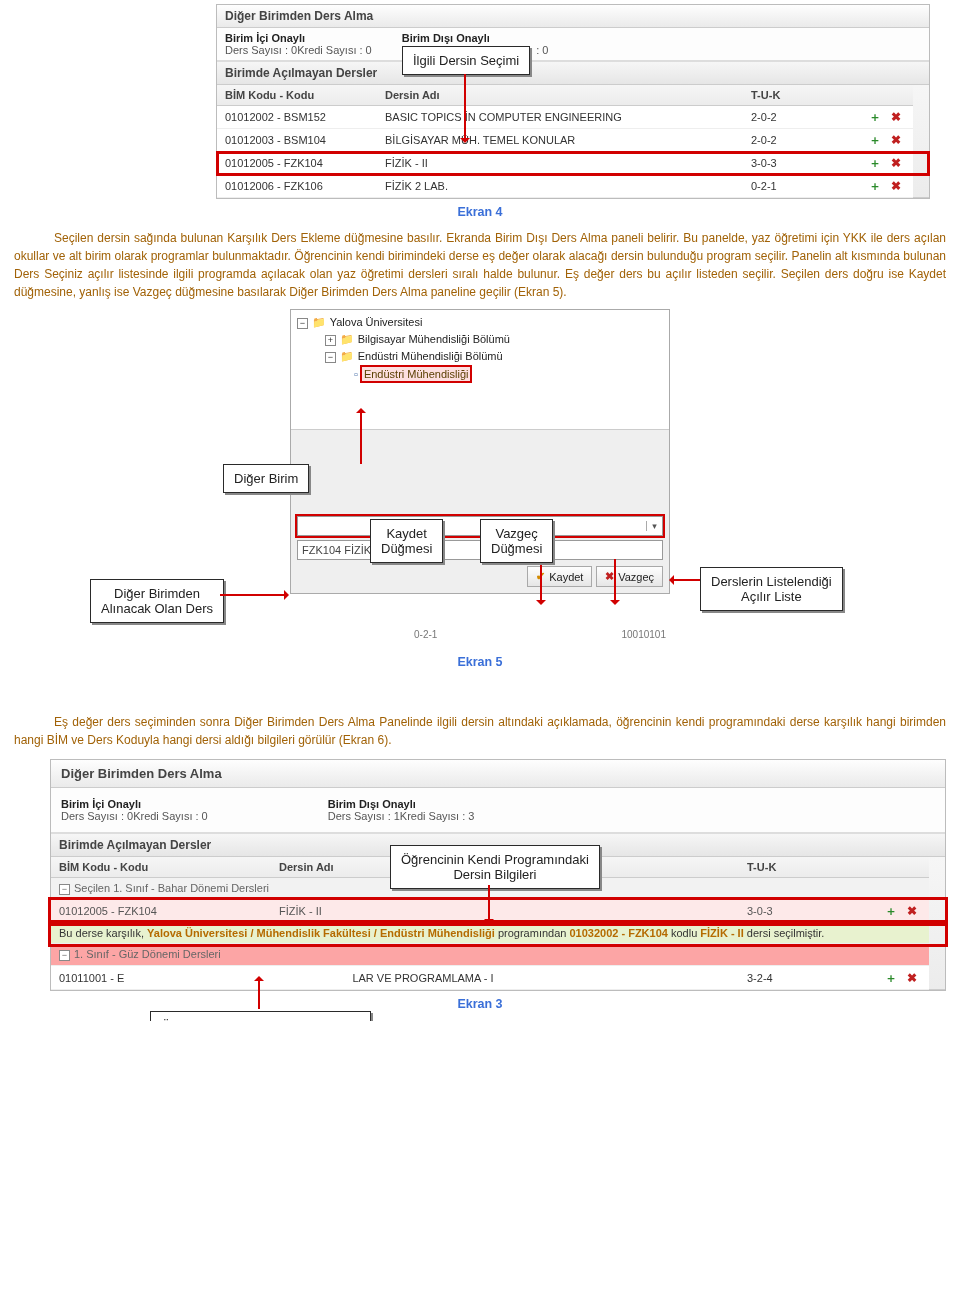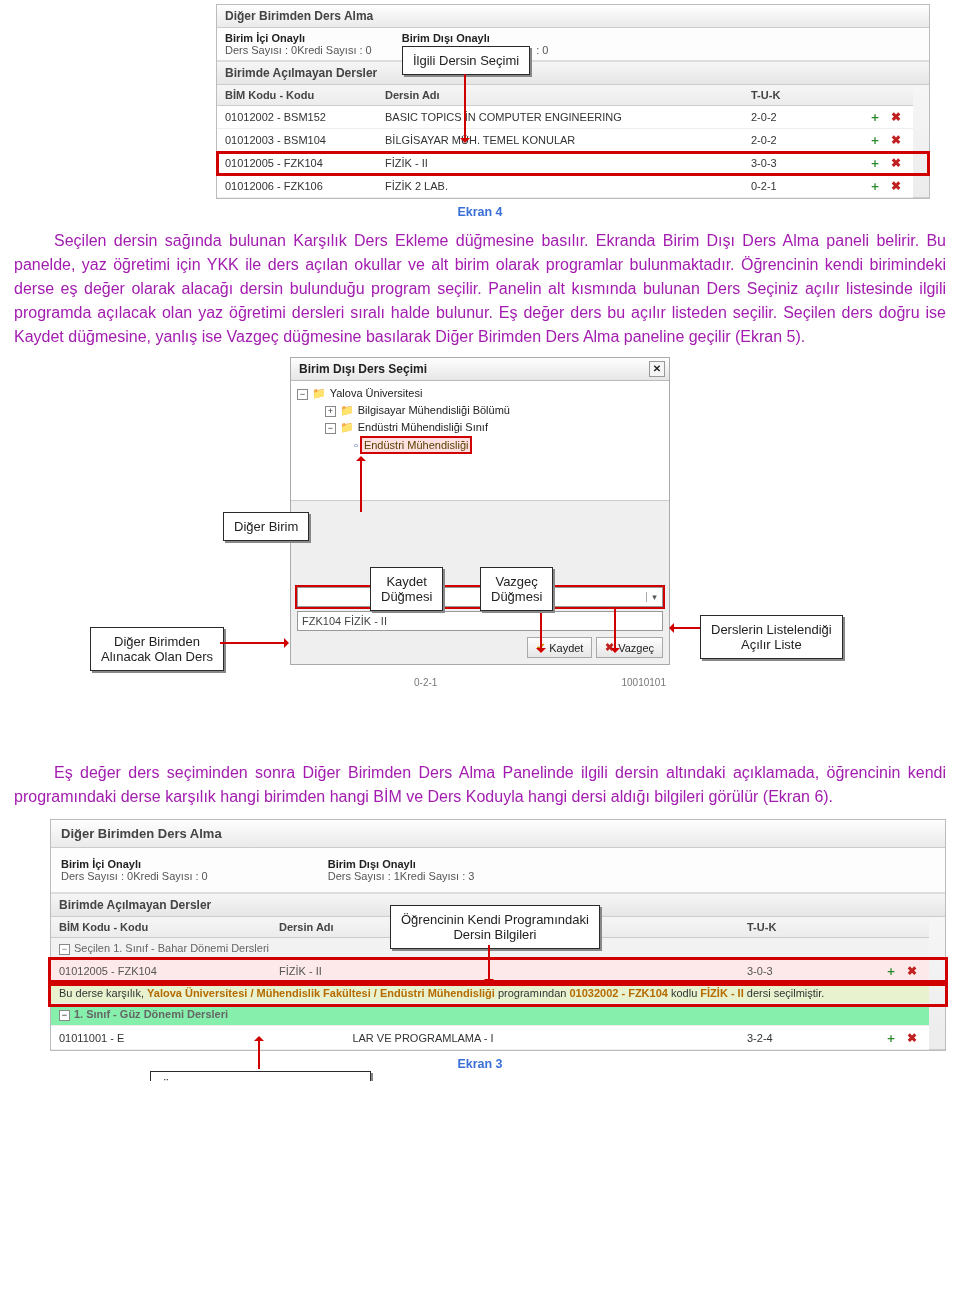--- a/index.html
+++ b/index.html
@@ -43,21 +43,21 @@
   .row-highlight td { background:#fff; }
   .row-highlight { outline: 3px solid #d10000; outline-offset:-2px;}
   .row-selected td { background:#fde9e9; color:#555;}
   .row-green td { background:#e8f2cf; }
   .action-icons { text-align:right; white-space:nowrap; }
   .ic { display:inline-block; width:14px; height:14px; margin:0 2px; vertical-align:middle; font-size:12px; line-height:14px; text-align:center; }
   .ic-add { color:#2a8a2a; font-weight:bold; }
   .ic-del { color:#c02020; font-weight:bold; }
   .scroll-thumb { width:12px; background:#e0e0e0; }
   .caption { text-align:center; color:#3a6fd8; font-weight:bold; margin:6px 0 10px; }
-  .para { text-align:justify; font-size:16px; line-height:1.5; margin:0 14px 8px; color:#a21caf;}
+  .para { text-align:justify; font-size:12px; line-height:1.5; margin:0 14px 8px; color:#a16207;}
   .callout {
     display:inline-block; background:#fff; border:1px solid #2a2a2a;
     box-shadow: 2px 2px 0 #888; padding:6px 10px; font-size:13px;
     text-align:center;
   }
   .abs { position:absolute; }
   .rel { position:relative; }
   .arrow-down {
     position:absolute; width:2px; background:#d10000;
   }
@@ -206,29 +206,25 @@
     <div class="callout abs" style="top:42px; left:186px;text-align:center;">İlgili Dersin Seçimi</div>
     <div class="arrow-down" style="top:70px; left:248px; height:68px;"></div>
   </div>
 </div>
 <div class="caption">Ekran 4</div>
 
 <p class="para" style="text-indent:40px;">Seçilen dersin sağında bulunan Karşılık Ders Ekleme düğmesine basılır. Ekranda Birim Dışı Ders Alma paneli belirir. Bu panelde, yaz öğretimi için YKK ile ders açılan okullar ve alt birim olarak programlar bulunmaktadır. Öğrencinin kendi birimindeki derse eş değer olarak alacağı dersin bulunduğu program seçilir. Panelin alt kısmında bulunan Ders Seçiniz açılır listesinde ilgili programda açılacak olan yaz öğretimi dersleri sıralı halde bulunur. Eş değer ders bu açılır listeden seçilir. Seçilen ders doğru ise Kaydet düğmesine, yanlış ise Vazgeç düğmesine basılarak Diğer Birimden Ders Alma paneline geçilir (Ekran 5).</p>
 
 <div class="container" style="height:400px; margin-top:6px;">
   <div class="dialog abs" style="left:290px; top:0;">
-    <div class="dialog-title">
-      <span>Birim Dışı Ders Seçimi</span>
-      <span class="dialog-close">✕</span>
-    </div>
     <div class="dialog-body">
       <div class="tree">
         <div class="node"><span class="expander">−</span><span class="folder">📁</span><span>Yalova Üniversitesi</span></div>
         <div class="node indent2"><span class="expander">+</span><span class="folder">📁</span><span>Bilgisayar Mühendisliği Bölümü</span></div>
-        <div class="node indent2"><span class="expander">−</span><span class="folder">📁</span><span>Endüstri Mühendisliği Sınıf</span></div>
+        <div class="node indent2"><span class="expander">−</span><span class="folder">📁</span><span>Endüstri Mühendisliği Bölümü</span></div>
         <div class="node indent3"><span style="visibility:hidden" class="expander">·</span><span style="color:#5a7db0;margin-right:4px;">▫</span><span class="tree-highlight">Endüstri Mühendisliği</span></div>
       </div>
     </div>
     <div class="dialog-middle"></div>
     <div class="dialog-footer rel">
       <div class="combo combo-highlight" style="margin-bottom:4px;">
         <input type="text" value="" style="">
         <span class="dd">▾</span>
       </div>
       <div class="combo">
@@ -264,20 +260,21 @@
   <div class="arrow-down abs" style="left:614px; top:250px; height:45px;"></div>
 
   <div class="callout abs" style="left:90px; top:270px; white-space:pre;">Diğer Birimden
 Alınacak Olan Ders</div>
   <div class="arrow-right abs" style="left:220px; top:285px; width:68px;"></div>
 
   <div class="callout abs" style="left:700px; top:258px; white-space:pre;">Derslerin Listelendiği
 Açılır Liste</div>
   <div class="arrow-left abs" style="left:670px; top:270px; width:30px;"></div>
 
+  <div class="caption abs" style="left:0; right:0; top:340px;">Ekran 5</div>
 </div>
 
 <p class="para" style="text-indent:40px; margin-top:4px;">Eş değer ders seçiminden sonra Diğer Birimden Ders Alma Panelinde ilgili dersin altındaki açıklamada, öğrencinin kendi programındaki derse karşılık hangi birimden hangi BİM ve Ders Koduyla hangi dersi aldığı bilgileri görülür (Ekran 6).</p>
 
 <div class="container" style="margin:10px 14px 0;">
   <div class="rel">
     <div class="screenshot-panel">
       <div class="panel-header" style="font-size:13px; padding:6px 10px;">Diğer Birimden Ders Alma</div>
       <div class="subheader" style="gap:120px; padding:10px;">
         <div class="group">
@@ -317,21 +314,21 @@
             <span class="ic ic-add">＋</span>
             <span class="ic ic-del">✖</span>
           </td>
         </tr>
         <tr class="row-green big-red-box">
           <td colspan="4" class="row-info">
             <span>Bu derse karşılık, </span><span class="orange">Yalova Üniversitesi / Mühendislik Fakültesi / Endüstri Mühendisliği</span><span> programından </span><span class="orange">01032002 - FZK104</span><span> kodlu </span><span class="orange">FİZİK - II</span><span> dersi seçilmiştir.</span>
           </td>
         </tr>
         <tr>
-          <td colspan="4" style="background:#86efac;color:#666;font-weight:bold;"><span class="expander-row">−</span><span>1. Sınıf - Güz Dönemi Dersleri</span></td>
+          <td colspan="4" style="background:#fca5a5;color:#666;"><span class="expander-row">−</span><span>1. Sınıf - Güz Dönemi Dersleri</span></td>
         </tr>
         <tr>
           <td>01011001 - E</td>
           <td><span style="visibility:hidden;">XXXXXXXXXX</span><span>LAR VE PROGRAMLAMA - I</span></td>
           <td>3-2-4</td>
           <td class="action-icons">
             <span class="ic ic-add">＋</span>
             <span class="ic ic-del">✖</span>
           </td>
         </tr>

